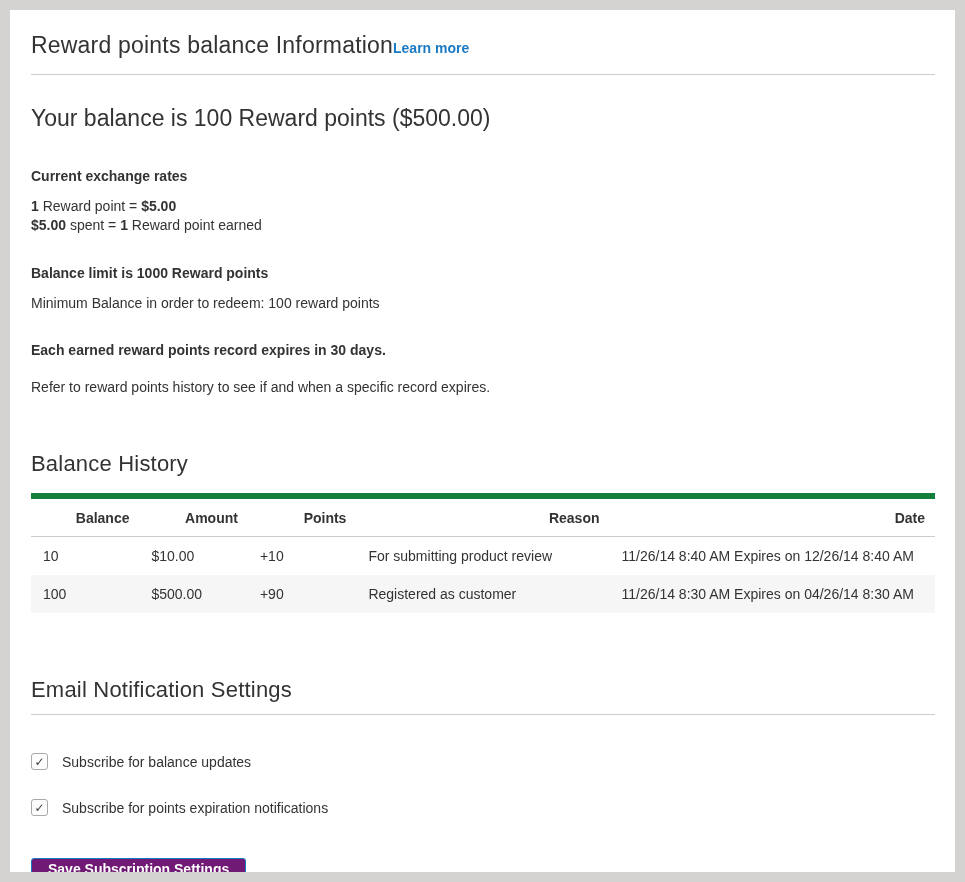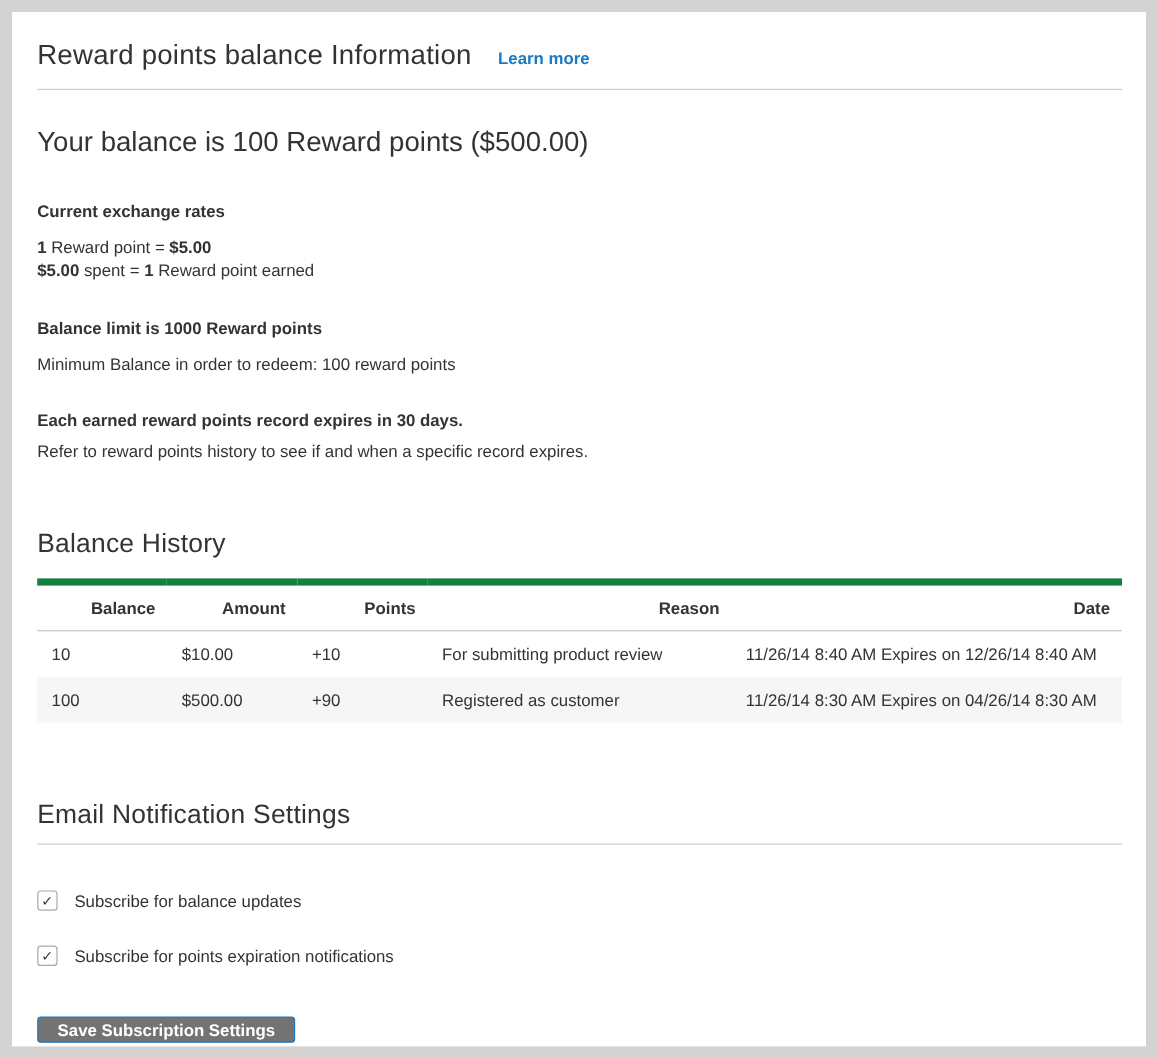--- a/index.html
+++ b/index.html
@@ -21,21 +21,20 @@
     background: #ffffff;
     width: 100%;
     height: 862px;
     padding: 22px 20px 26px 21px;
     overflow: hidden;
   }
   
   .page-header {
     display: flex;
     align-items: baseline;
-    gap: 22px;
     padding-bottom: 15px;
     border-bottom: 1px solid #cccccc;
   }
   .page-title {
     font-size: 23px;
     font-weight: 300;
     margin: 0;
     color: #333333;
     letter-spacing: 0.2px;
   }
@@ -114,21 +113,21 @@
     font-size: 12px;
     font-weight: bold;
     color: #3c3c3c;
     cursor: pointer;
     line-height: 1;
   }
   .check-row label { cursor: pointer; }
   
   .save-button {
     margin-top: 42px;
-    background: #737373;
+    background: #701a75;
     border: 1px solid #1979c3;
     border-radius: 3px;
     color: #ffffff;
     font-family: "Liberation Sans", "DejaVu Sans", sans-serif;
     font-size: 14px;
     font-weight: bold;
     padding: 2px 16px;
     cursor: pointer;
   }
   b { font-weight: bold; }
@@ -147,21 +146,21 @@
     <p class="balance-summary">Your balance is 100 Reward points ($500.00)</p>
 
     <p class="sub-heading">Current exchange rates</p>
     <p class="rates-line"><b>1</b><span> Reward point = </span><b>$5.00</b></p>
     <p class="rates-line"><b>$5.00</b><span> spent = </span><b>1</b><span> Reward point earned</span></p>
 
     <p class="sub-heading" style="margin-top:30px;">Balance limit is 1000 Reward points</p>
     <p class="plain-line">Minimum Balance in order to redeem: 100 reward points</p>
 
     <p class="sub-heading gap-lg">Each earned reward points record expires in 30 days.</p>
-    <p class="plain-line" style="margin-top:10px;">Refer to reward points history to see if and when a specific record expires.</p>
+    <p class="plain-line" style="margin-top:21px;">Refer to reward points history to see if and when a specific record expires.</p>
 
     <h2 class="section-heading history-heading">Balance History</h2>
 
     <table class="history-table">
       <colgroup>
         <col style="width:12%;">
         <col style="width:12%;">
         <col style="width:12%;">
         <col style="width:28%;">
         <col style="width:36%;">

